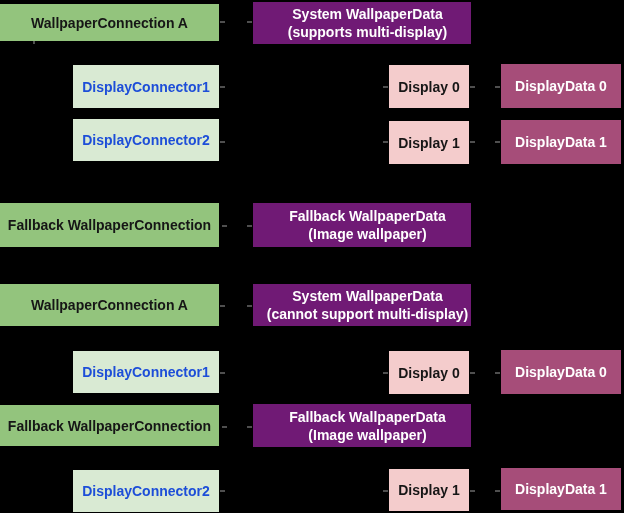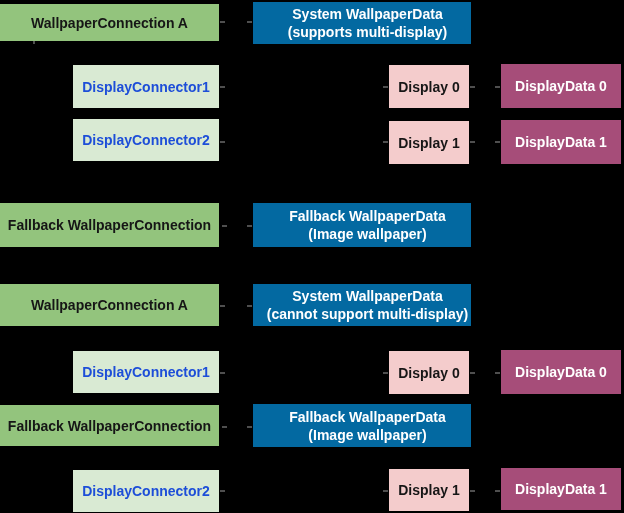--- a/index.html
+++ b/index.html
@@ -23,21 +23,21 @@
     text-align: center;
     font-size: 14px;
     font-weight: 600;
     line-height: 18px;
     white-space: pre-line;
     box-sizing: border-box;
   }
   
   .green   { background: #93c47d; color: #161616; }
   .lgreen  { background: #d9ead3; color: #1d4ed8; }
-  .blue    { background: #0369a1; color: #ffffff; padding-left: 11px; }
+  .blue    { background: #701a75; color: #ffffff; padding-left: 11px; }
   .pink    { background: #f4cccc; color: #161616; }
   .magenta { background: #a64d79; color: #ffffff; }
   
   .stub {
     position: absolute;
     background: #4f4f4f;
     width: 5px;
     height: 2px;
   }
   .stub.v { width: 2px; height: 3px; }

